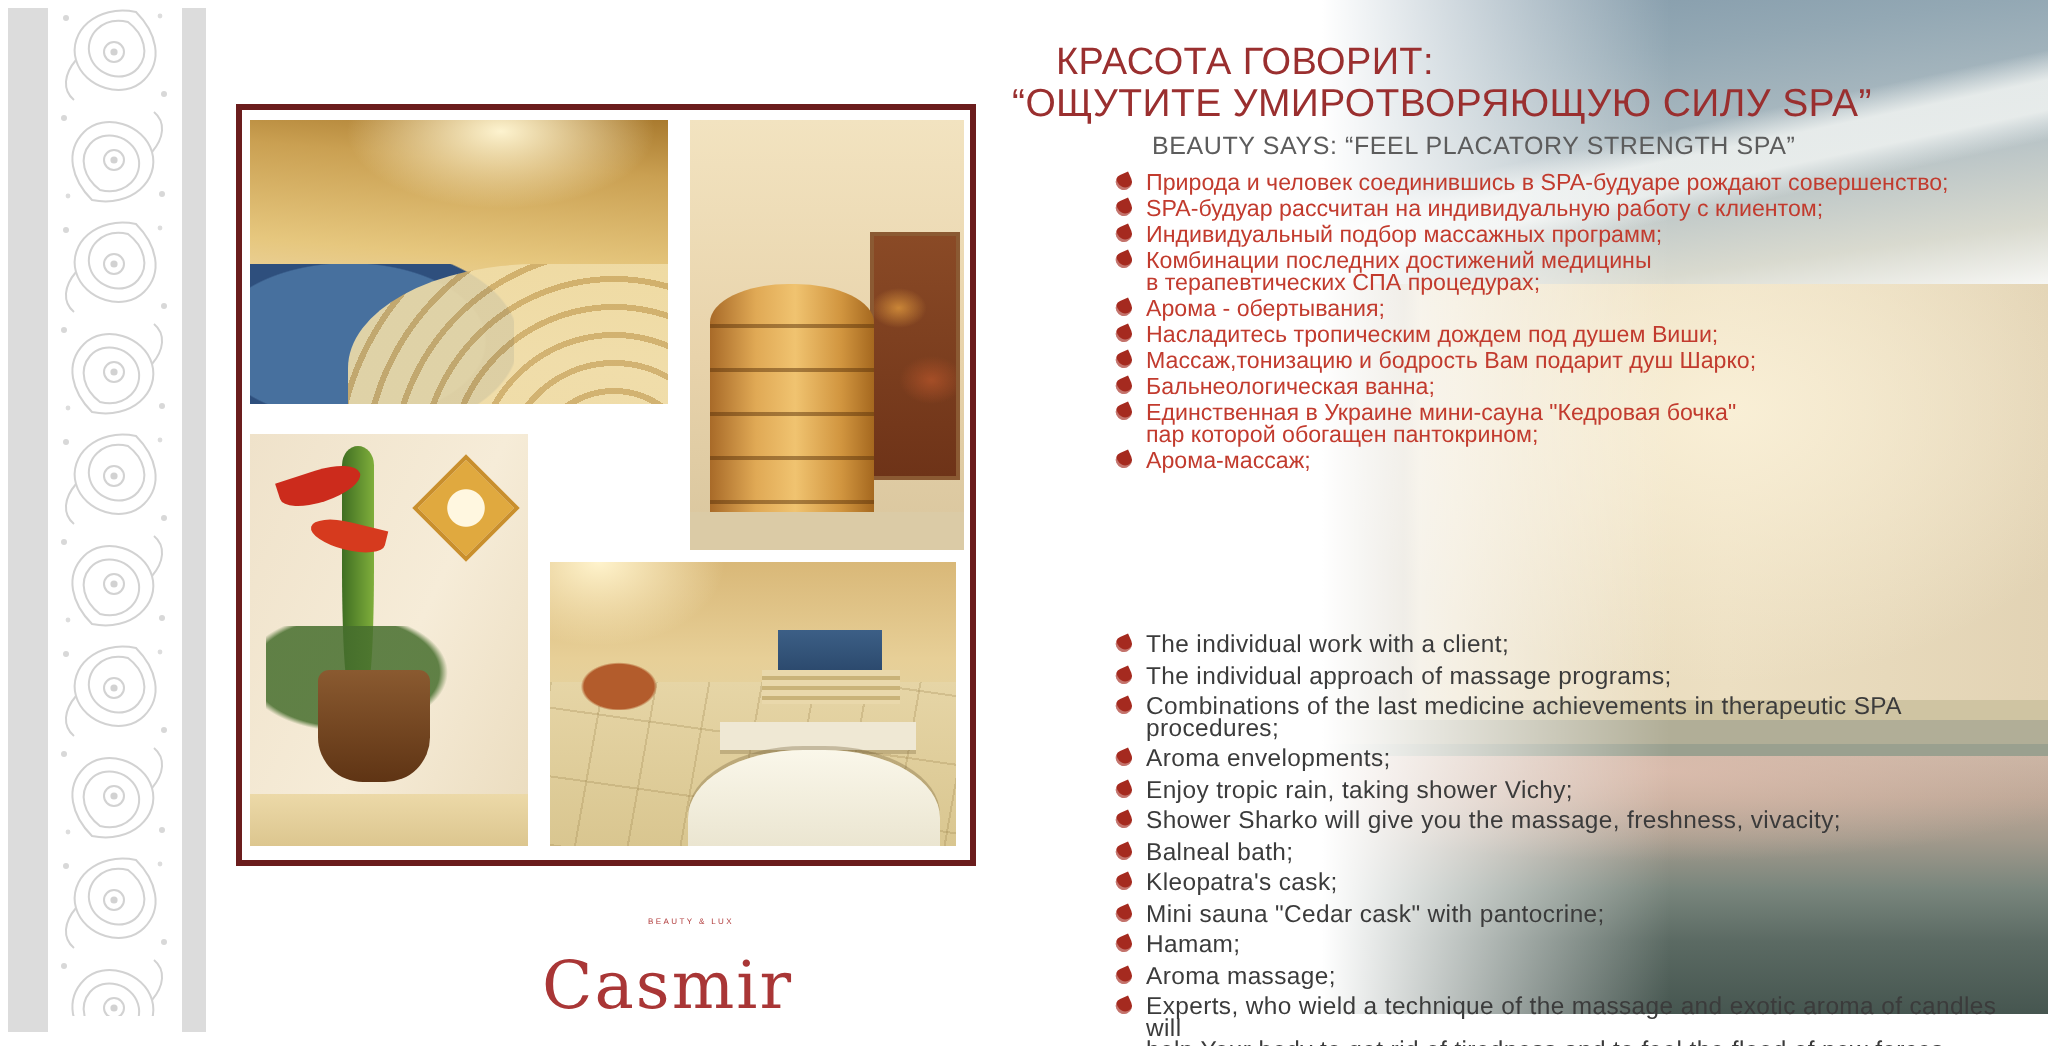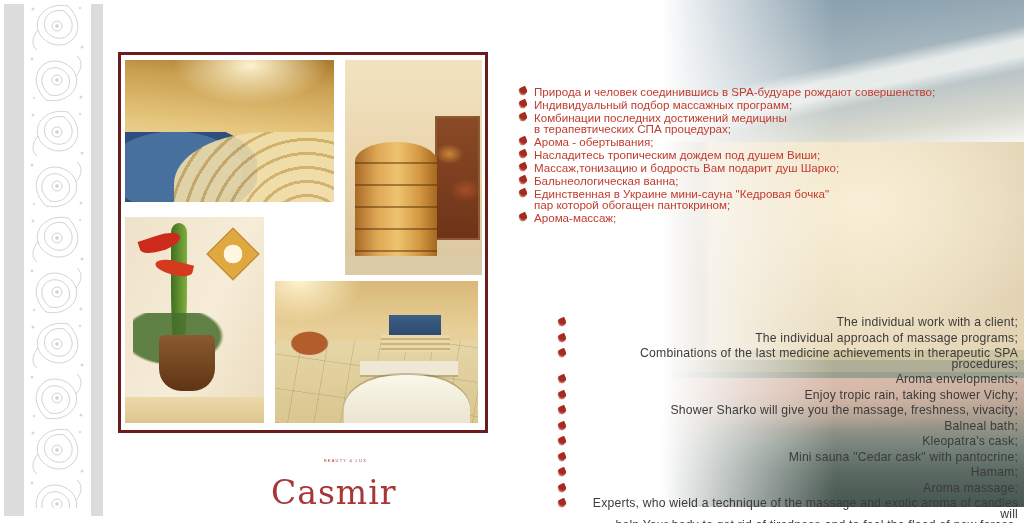--- a/index.html
+++ b/index.html
@@ -103,24 +103,24 @@
   .t3{margin:3px 0 0 70px;font-size:12.5px;letter-spacing:.3px;color:#5c5c5c;font-weight:400;}
 
   
   ul.blist{list-style:none;margin:0;padding:0;position:absolute;z-index:5;}
   ul.blist li{position:relative;padding-left:15px;}
   .leaf{position:absolute;left:0;width:8px;height:8px;background:#a52a1f;
         border-radius:50% 0 55% 55%;transform:rotate(-24deg);
         box-shadow:inset 1px -1px 0 rgba(255,255,255,.35);}
   .btxt{white-space:pre-line;display:block;}
   .list-ru{left:519px;top:86px;width:470px;color:#c23b2e;font-size:11.6px;}
-  .list-ru li{line-height:11.2px;margin-bottom:1.8px;}
+  .list-ru li{line-height:11.2px;margin-bottom:1.8px;margin-left:39px;}
   .list-ru .leaf{top:1px;}
   .list-en{left:558px;top:317px;width:460px;color:#3b3b3b;font-size:12.2px;letter-spacing:.2px;}
-  .list-en li{line-height:10.9px;margin-bottom:4.6px;text-align:right;}
+  .list-en li{line-height:10.9px;margin-bottom:4.6px;}
   .list-en .leaf{top:1px;}
 
   
   .logo{position:absolute;left:256px;top:458px;width:150px;z-index:5;text-align:left;}
   .logo-top{margin-left:68px;font-size:4px;letter-spacing:1.2px;color:#b03a3a;line-height:5px;}
   .logo-word{font-family:"DejaVu Serif",serif;font-size:33px;line-height:30px;color:#a93636;
              letter-spacing:1px;margin:15px;}
   .logo-swoosh{display:block;margin:1px 0 0 2px;}
   .logo-bottom{margin-left:56px;font-size:4px;letter-spacing:1.6px;color:#b03a3a;line-height:5px;}
 </style>
@@ -183,25 +183,34 @@
     <div class="ph photo4">
       <div class="floor"></div>
       <div class="pool"></div>
       <div class="poolsteps"></div>
       <div class="chairs"></div>
       <div class="tabletop"></div>
       <div class="tub"></div>
     </div>
   </div>
 
+  <div class="title-block">
+    <p class="t1">КРАСОТА ГОВОРИТ:</p>
+    <p class="t2">“ОЩУТИТЕ УМИРОТВОРЯЮЩУЮ СИЛУ SPA”</p>
+    <p class="t3">BEAUTY SAYS: “FEEL PLACATORY STRENGTH  SPA”</p>
+  </div>
 
   <ul class="blist list-ru">
     <li>
         <span class="leaf"></span>
         <span class="btxt">Природа и человек соединившись в SPA-будуаре рождают совершенство;</span>
+      </li>
+    <li>
+        <span class="leaf"></span>
+        <span class="btxt">SPA-будуар рассчитан на индивидуальную работу с клиентом;</span>
       </li>
     <li>
         <span class="leaf"></span>
         <span class="btxt">Индивидуальный подбор массажных программ;</span>
       </li>
     <li>
         <span class="leaf"></span>
         <span class="btxt">Комбинации последних достижений медицины
 в терапевтических СПА процедурах;</span>
       </li>

